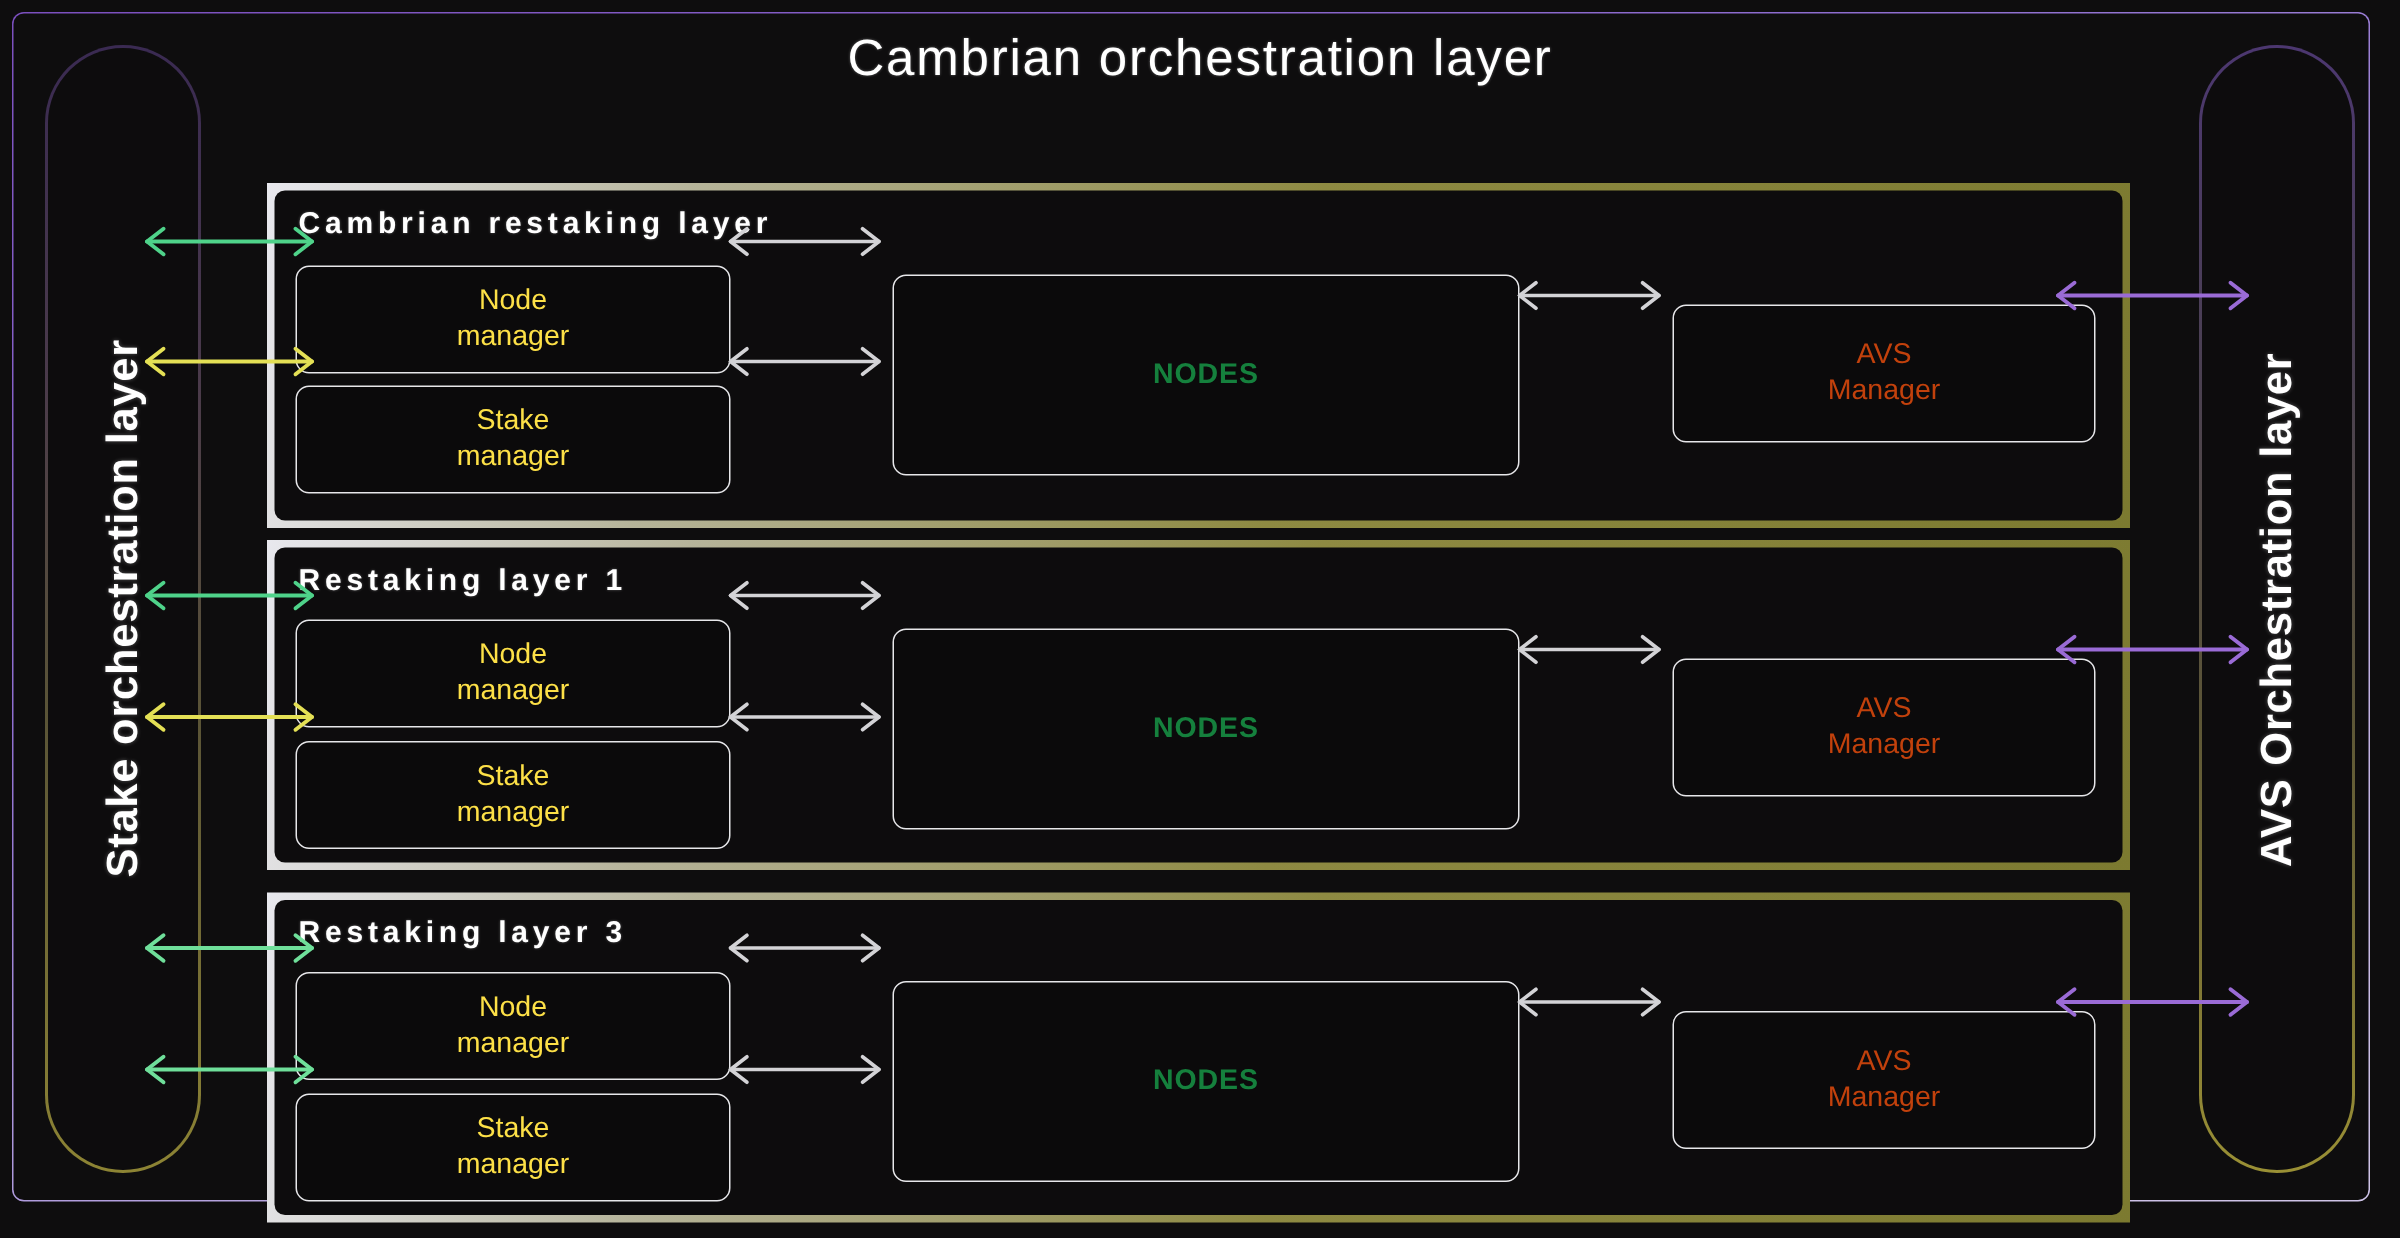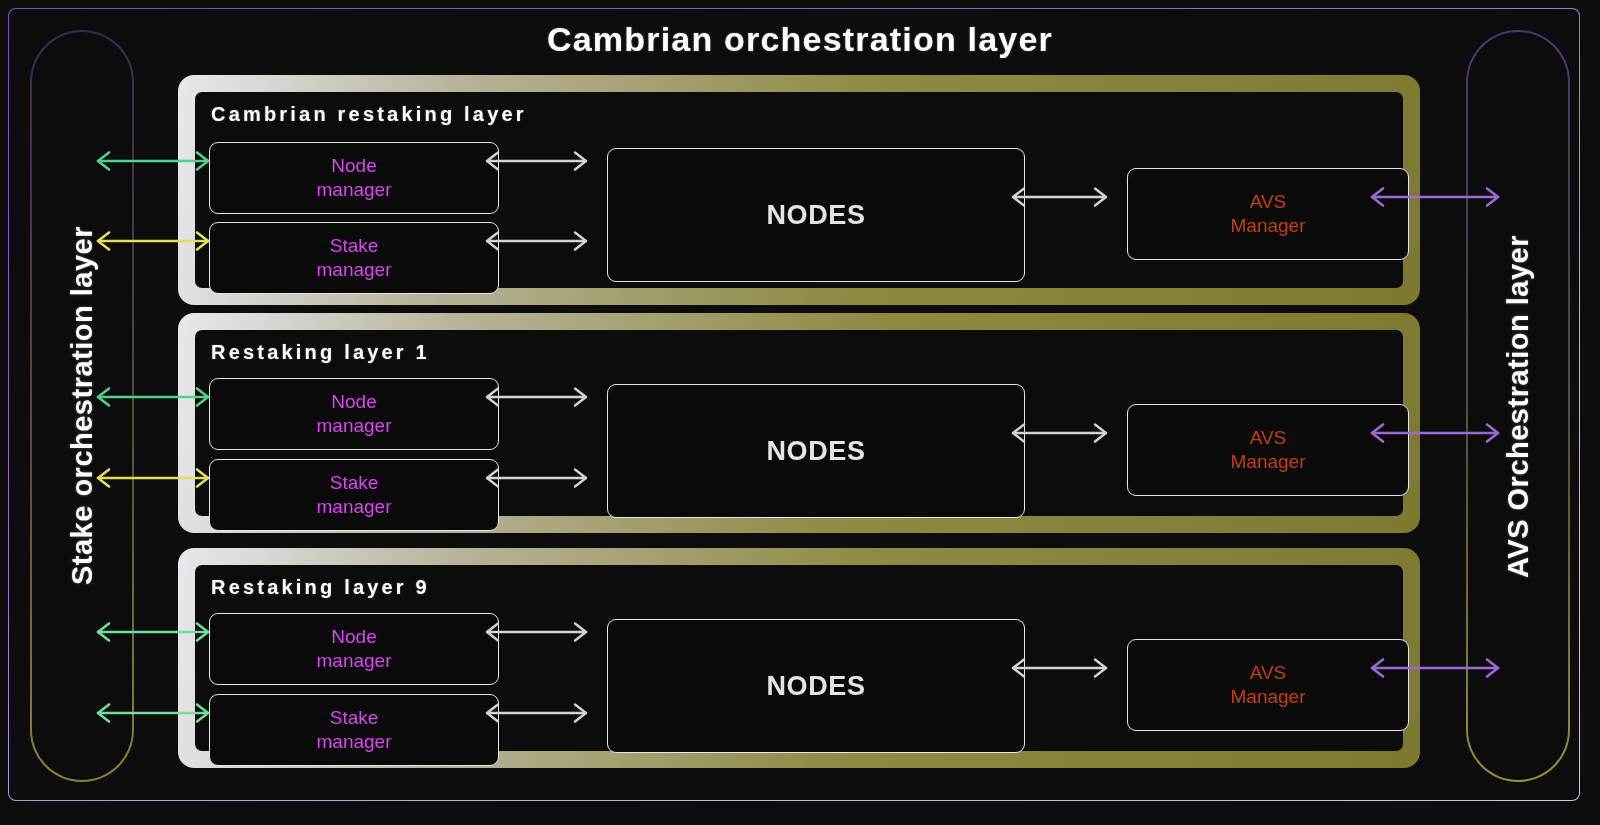--- a/index.html
+++ b/index.html
@@ -16,21 +16,21 @@
     border-radius:8px;padding:1px;box-sizing:border-box;
     background:linear-gradient(160deg,#7b4fbe 0%,#8f6fd0 35%,#b9a8e0 65%,#cfc4e8 100%);
   }
   .outer-frame-inner{
     width:100%;height:100%;border-radius:7px;background:#0e0d0e;box-sizing:border-box;
   }
 
   
   .main-title{
     position:absolute;left:0;top:20px;width:1600px;text-align:center;
-    font-size:34px;font-weight:bold;letter-spacing:1.2px;color:#ffffff;
+    font-size:34px;font-weight:normal;letter-spacing:1.2px;color:#ffffff;
     text-shadow:0 0 2px rgba(255,255,255,.35);
   }
 
   
   .pill{
     position:absolute;width:104px;border-radius:52px;padding:2px;box-sizing:border-box;
   }
   .pill-left{
     left:30px;top:30px;height:752px;
     background:linear-gradient(180deg,#3a2a52 0%,#4a3a4a 30%,#5a5436 60%,#8d8434 100%);
@@ -45,43 +45,44 @@
   }
   .pill-text{
     writing-mode:vertical-rl;transform:rotate(180deg);
     font-size:29px;font-weight:bold;letter-spacing:.5px;white-space:nowrap;color:#ffffff;
     text-shadow:0 0 3px rgba(255,255,255,.3);
   }
 
   
   .layer{
     position:absolute;left:178px;width:1242px;
-    border-radius:16px;padding:17px;box-sizing:border-box;
+    border-radius:0;padding:5px;box-sizing:border-box;
     background:linear-gradient(100deg,#e8e8ee 0%,#b6b49a 22%,#8e8a42 55%,#7c7a30 100%);
+    margin-top:47px;
   }
   .layer-inner{
     width:100%;height:100%;border-radius:7px;background:#0d0c0d;
     position:relative;box-sizing:border-box;
   }
   .layer-title{
     position:absolute;left:16px;top:11px;
     font-size:20px;font-weight:bold;letter-spacing:3.2px;color:#ffffff;
     text-shadow:0 0 2px rgba(255,255,255,.3);
   }
 
   
   .box{
     position:absolute;box-sizing:border-box;
     border:1.5px solid #e7e7ea;border-radius:9px;background:#0b0a0b;
     display:flex;align-items:center;justify-content:center;text-align:center;
     line-height:1.28;
   }
   .box .lbl{pointer-events:none;}
-  .mgr-box{font-size:19px;font-weight:normal;color:#d946ef;}
-  .nodes-box{font-size:27px;font-weight:bold;letter-spacing:.6px;color:#e5e5e5;}
+  .mgr-box{font-size:19px;font-weight:normal;color:#fde047;}
+  .nodes-box{font-size:19px;font-weight:bold;letter-spacing:.6px;color:#15803d;}
   .avs-box{font-size:19px;font-weight:normal;color:#c2410c;}
 </style>
 </head>
 <body>
 
 <div id="canvas">
 
   <div class="outer-frame">
     <div class="outer-frame-inner"></div>
   </div>
@@ -157,21 +158,21 @@
         <span class="lbl">
           <span>AVS</span><br>
           <span>Manager</span>
         </span>
       </div>
     </div>
   </div>
 
   <div class="layer" id="layer2" style="top:548px;height:220px;">
     <div class="layer-inner">
-      <div class="layer-title">Restaking layer 9</div>
+      <div class="layer-title">Restaking layer 3</div>
 
       <div class="box mgr-box" style="left:14px;top:48px;width:290px;height:72px;">
         <span class="lbl">
           <span>Node</span><br>
           <span>manager</span>
         </span>
       </div>
 
       <div class="box mgr-box" style="left:14px;top:129px;width:290px;height:72px;">
         <span class="lbl">

